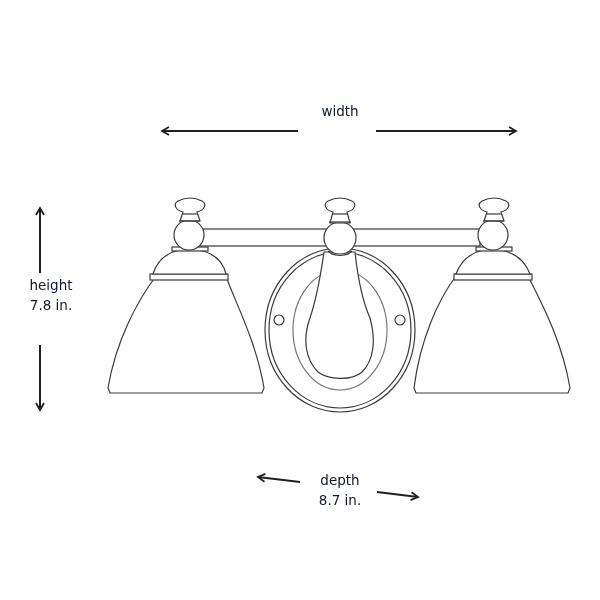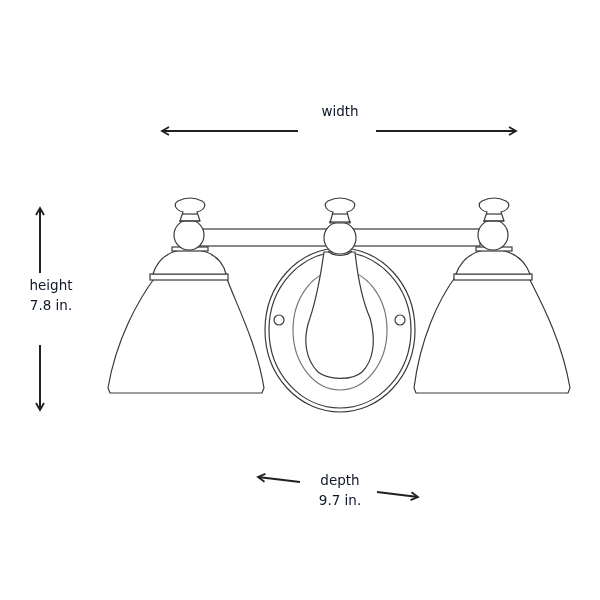--- a/index.html
+++ b/index.html
@@ -87,14 +87,14 @@
   <div>width</div>
 </div>
 
 <div class="label" id="height-label">
   <div>height</div>
   <div>7.8 in.</div>
 </div>
 
 <div class="label" id="depth-label">
   <div>depth</div>
-  <div>9.7 in.</div>
+  <div>8.7 in.</div>
 </div>
 
 </body></html>

